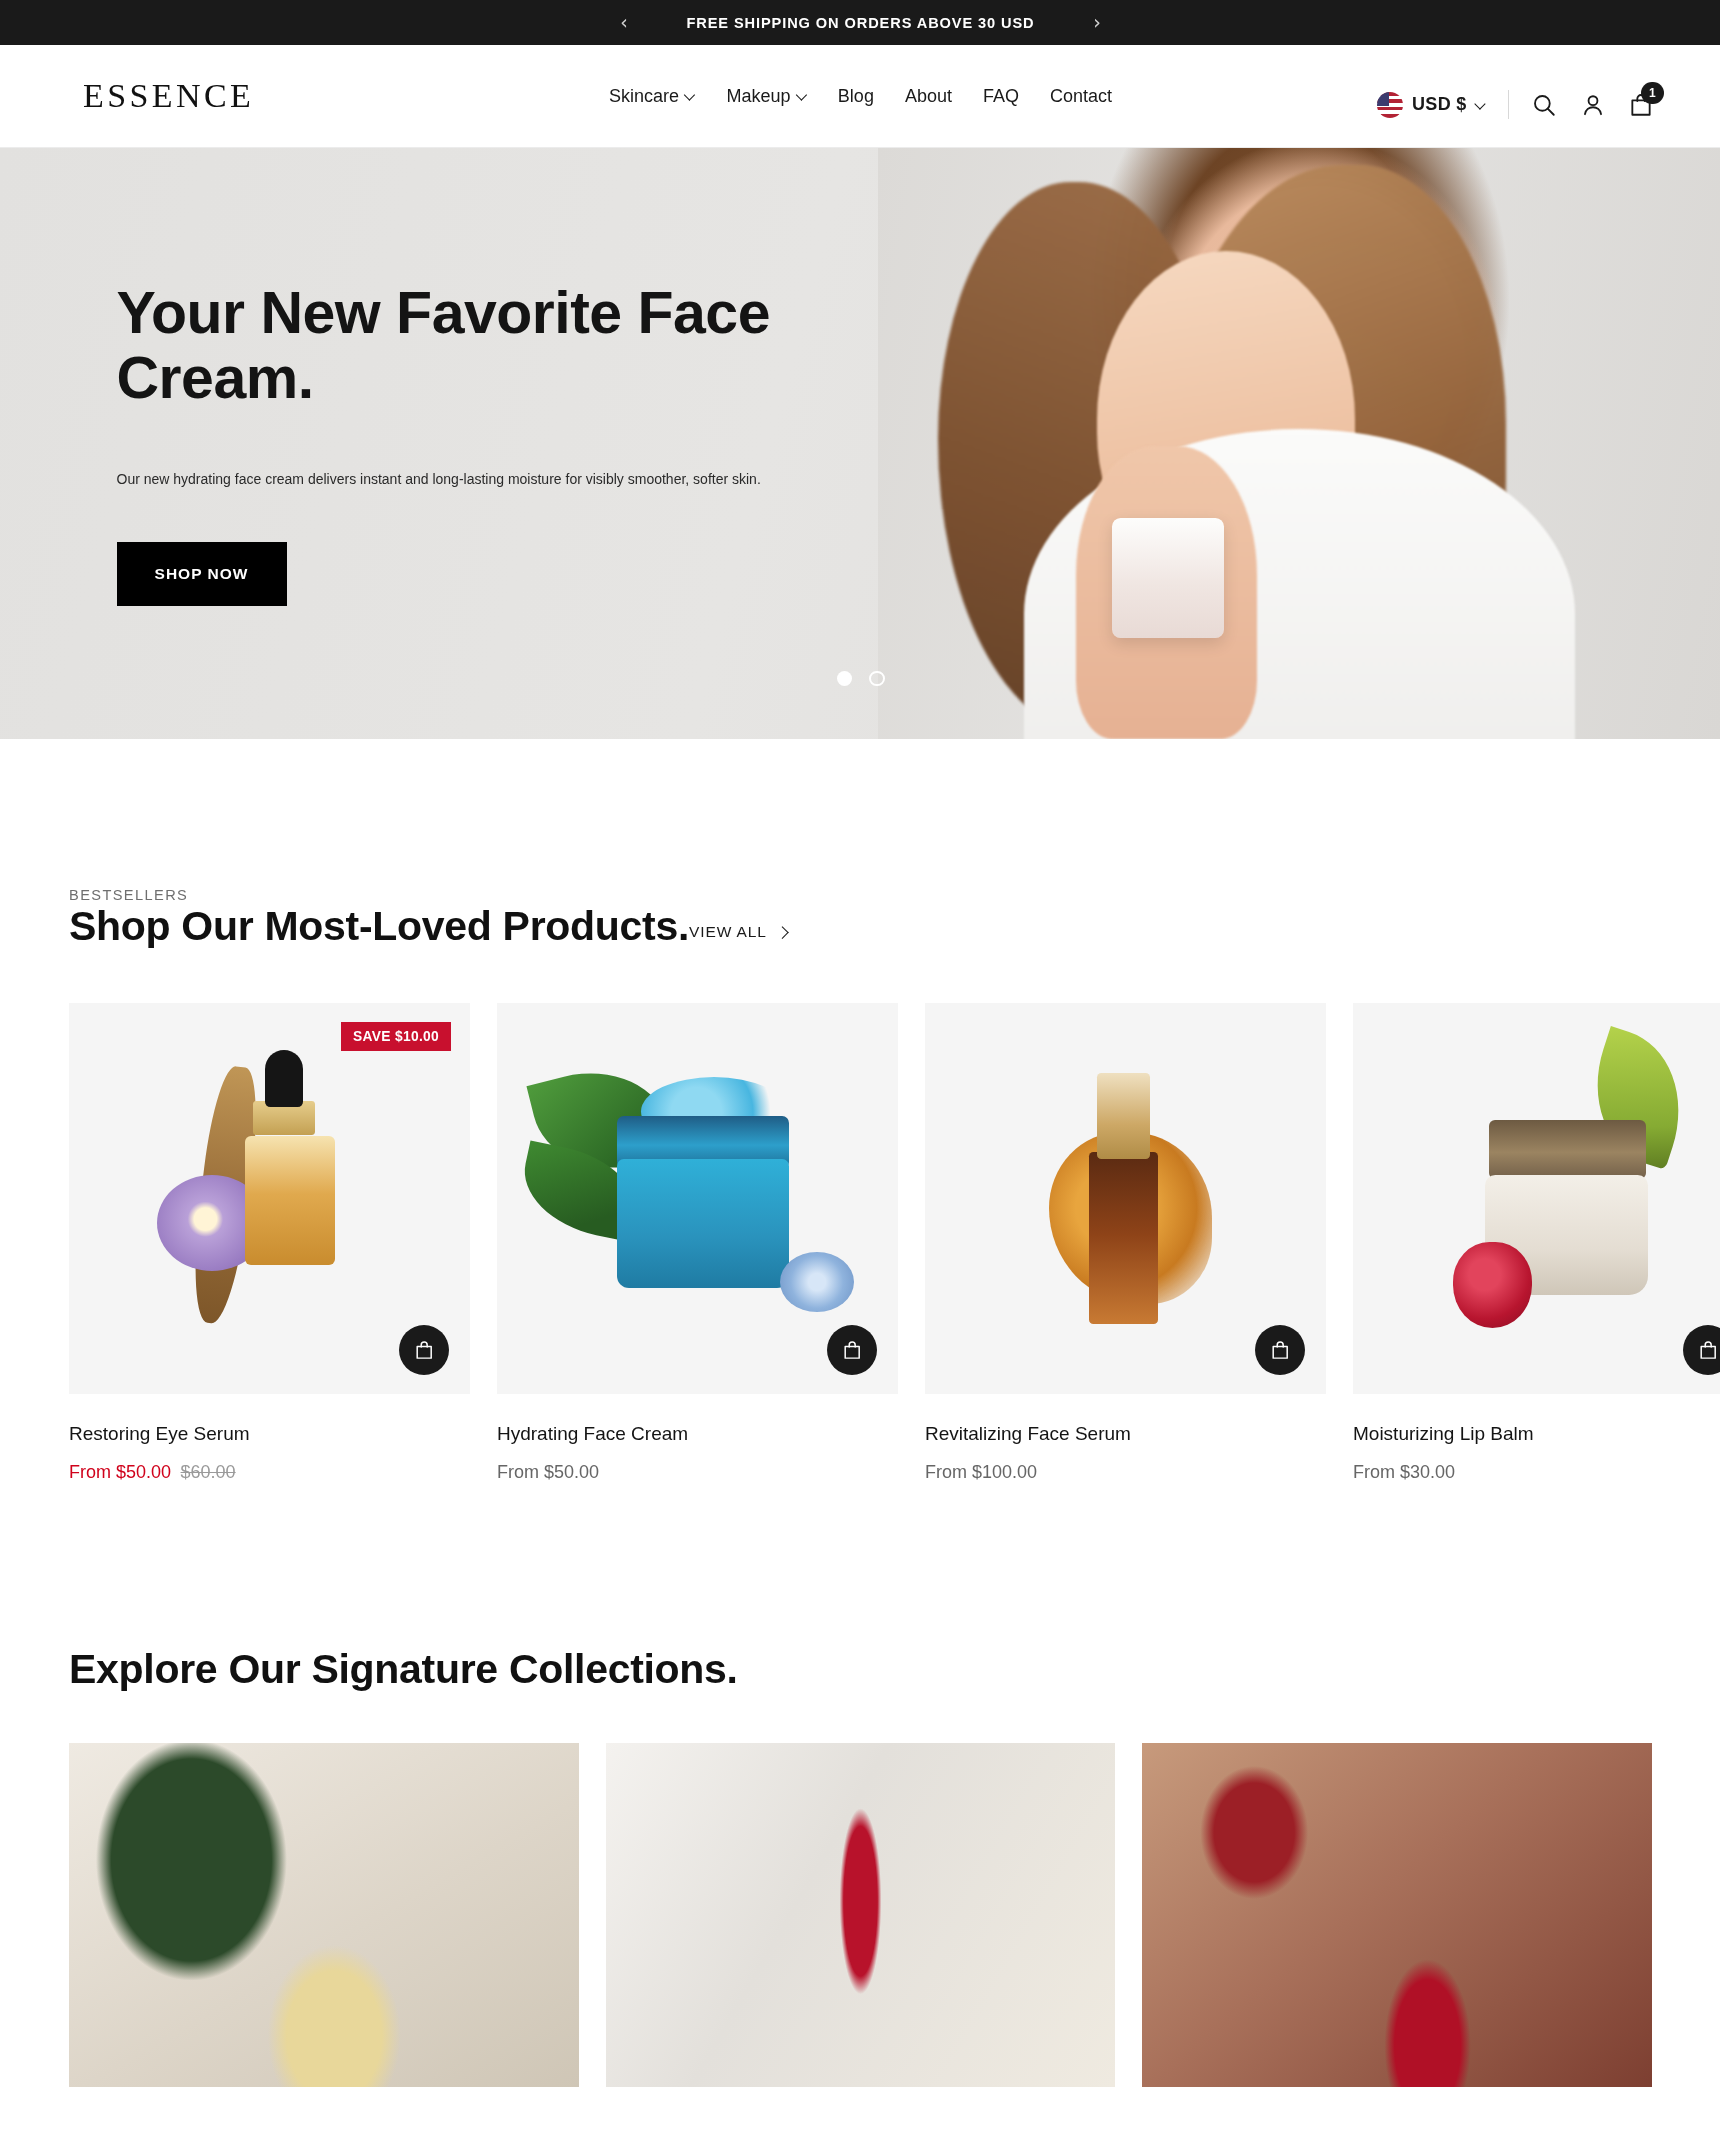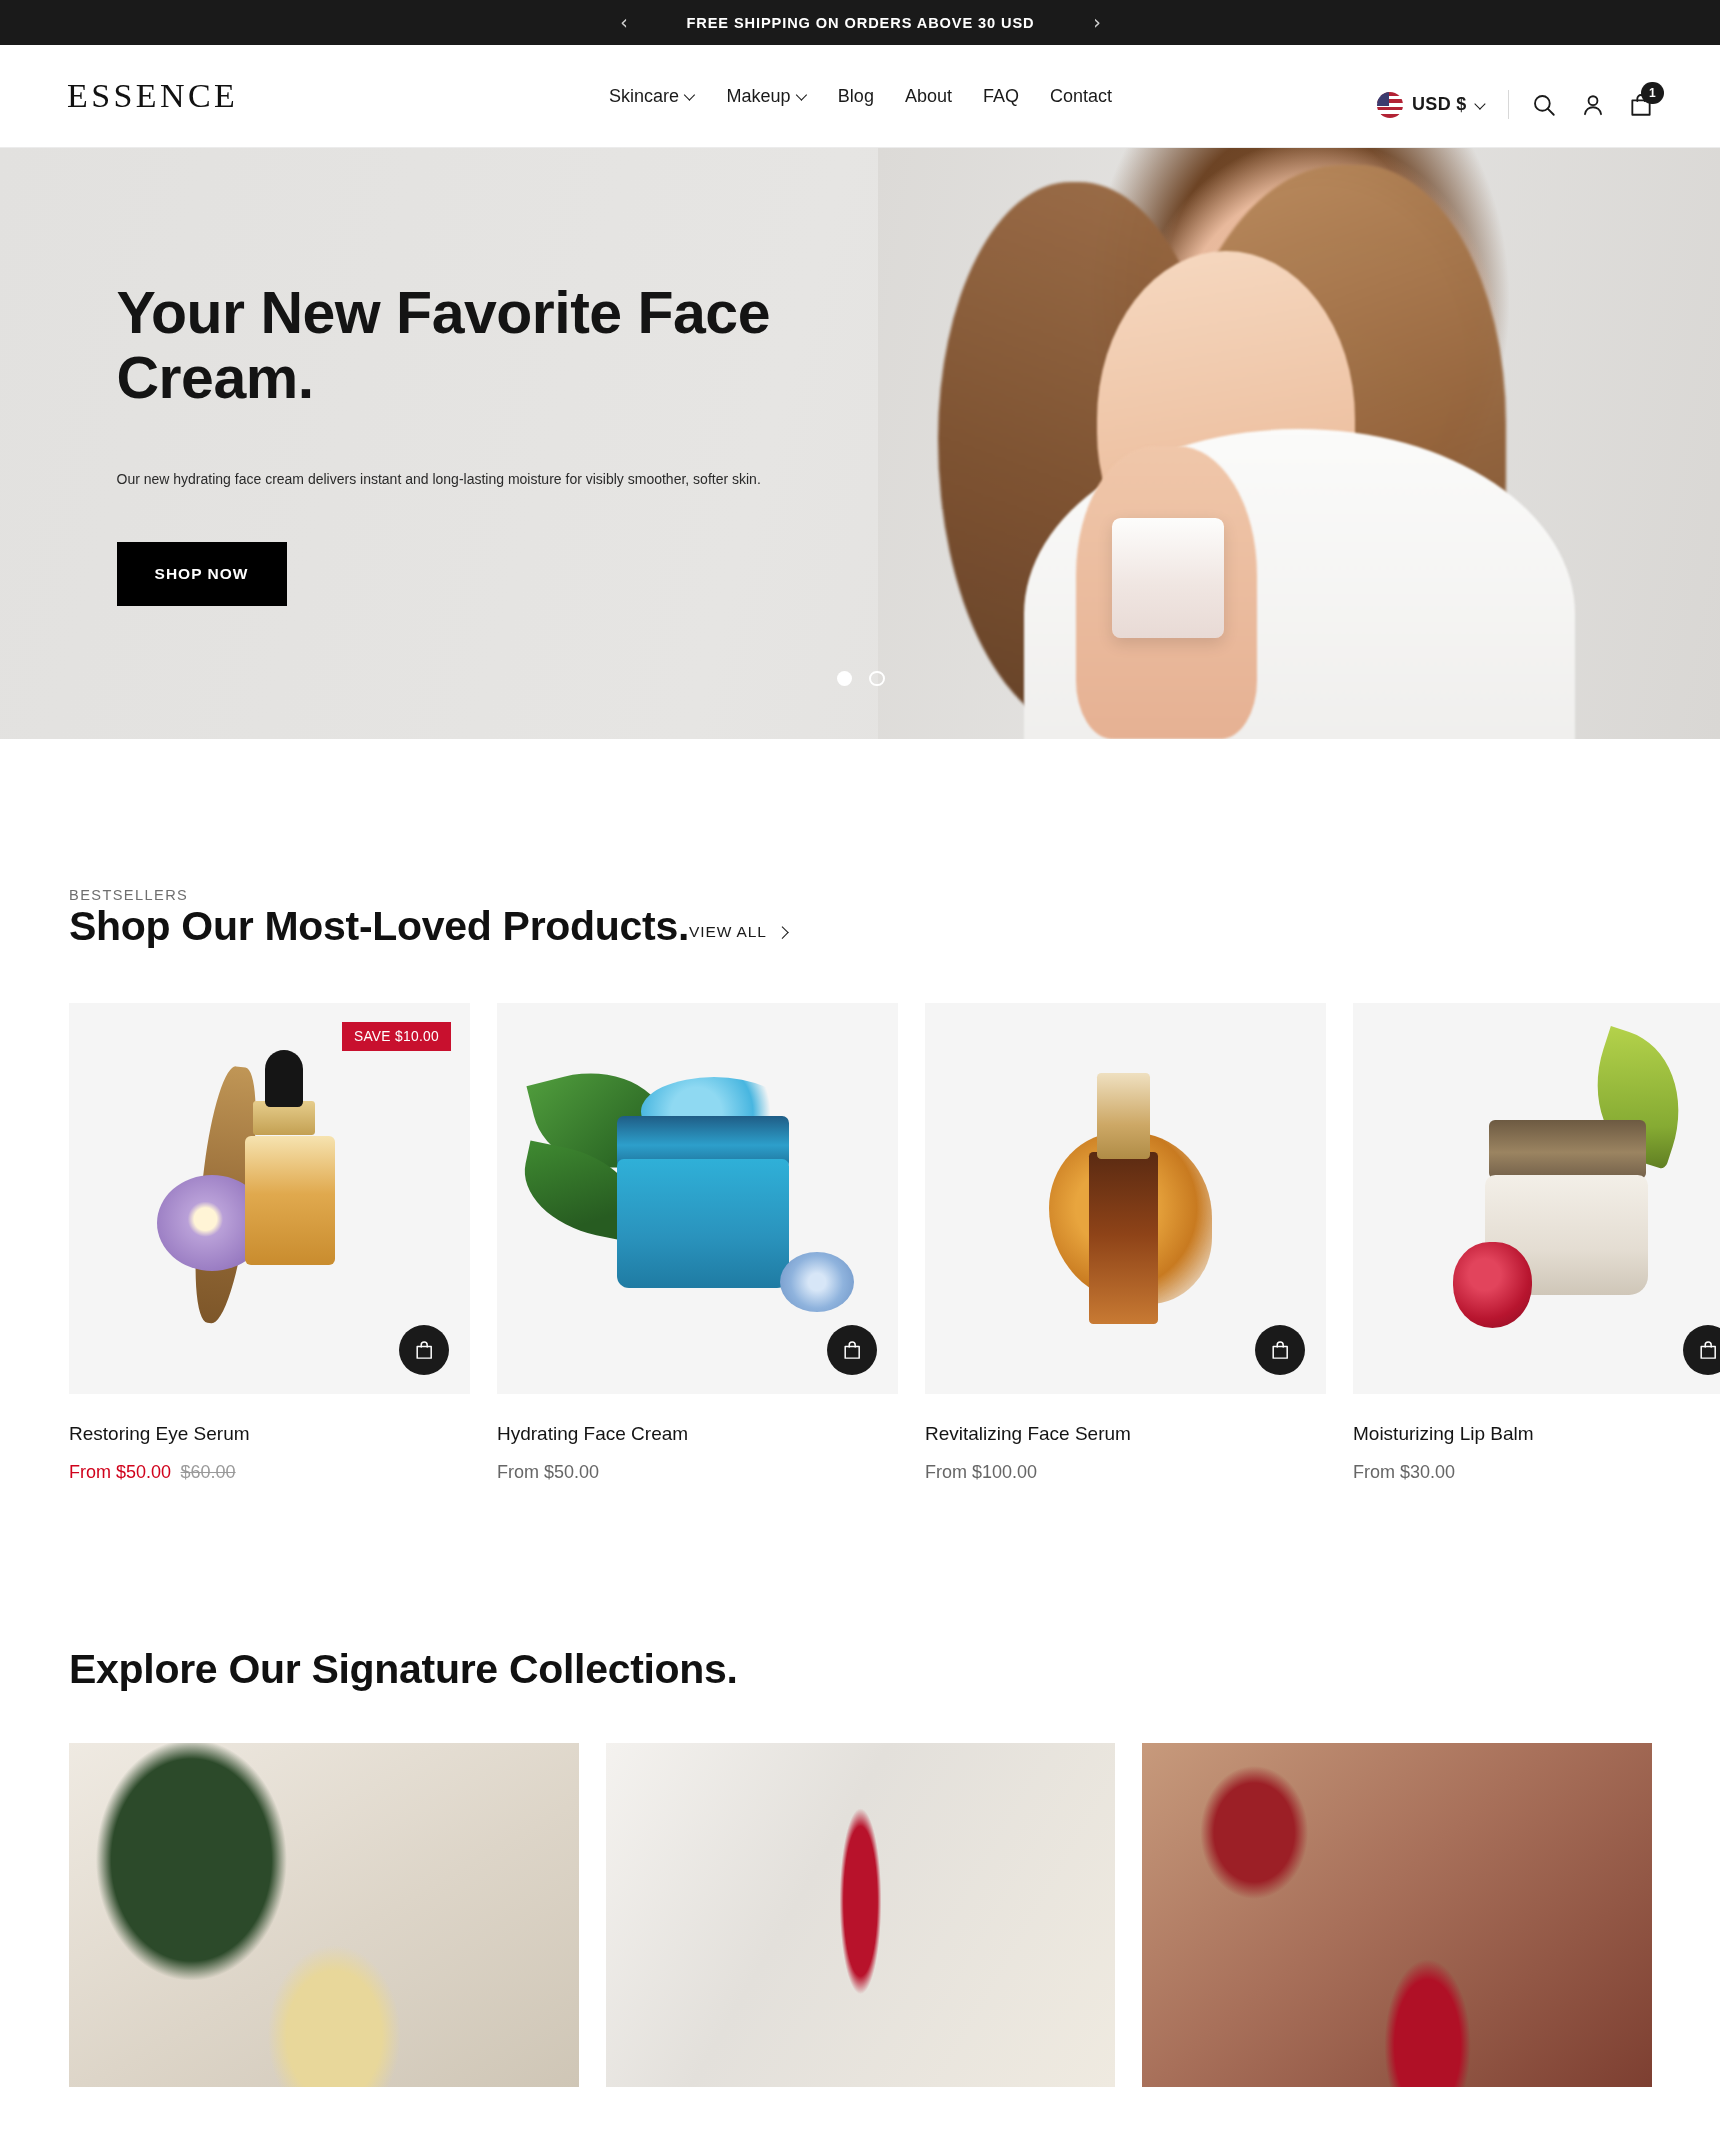--- a/index.html
+++ b/index.html
@@ -27,20 +27,21 @@
   
   .header {
     height:103px; background:#fff;
     display:flex; align-items:center; padding:0 67px;
     border-bottom:0.9px solid #ececec; position:relative;
   }
   .logo {
     font-family:"Liberation Serif", serif;
     font-size:34px; letter-spacing:3.4px; font-weight:400; color:#111;
     white-space:nowrap;
+    margin-left:16px;
   }
   .nav {
     position:absolute; left:50%; transform:translateX(-50%);
     display:flex; align-items:center; gap:31px;
   }
   .nav-item {
     display:flex; align-items:center; gap:6.9px;
     font-size:18px; color:#1a1a1a; white-space:nowrap; cursor:pointer;
   }
   .chev { display:inline-block; width:9.5px; height:9.5px; position:relative; }
@@ -180,21 +181,21 @@
     margin-top:53px; display:flex; gap:27px;
     width:1824px;
   }
   .product { width:401px; flex:none; }
   .product-media {
     position:relative; width:100%; height:391px;
     background:#f5f5f5; overflow:hidden;
   }
   .save-badge {
     position:absolute; top:19px; right:19px; z-index:4;
-    background:#c8102e; color:#fff; font-size:13.8px; font-weight:400;
+    background:#c8102e; color:#fff; font-size:13.8px; font-weight:700;
     padding:6.9px 12px; letter-spacing:0.3px; white-space:nowrap;
   }
   .add-btn {
     position:absolute; right:20.6px; bottom:19px; z-index:4;
     width:50px; height:50px; border-radius:50%; background:#1a1a1a;
     display:flex; align-items:center; justify-content:center; cursor:pointer;
   }
   .product-name {
     margin-top:29px; font-size:19px; color:#141414; white-space:nowrap;
   }

